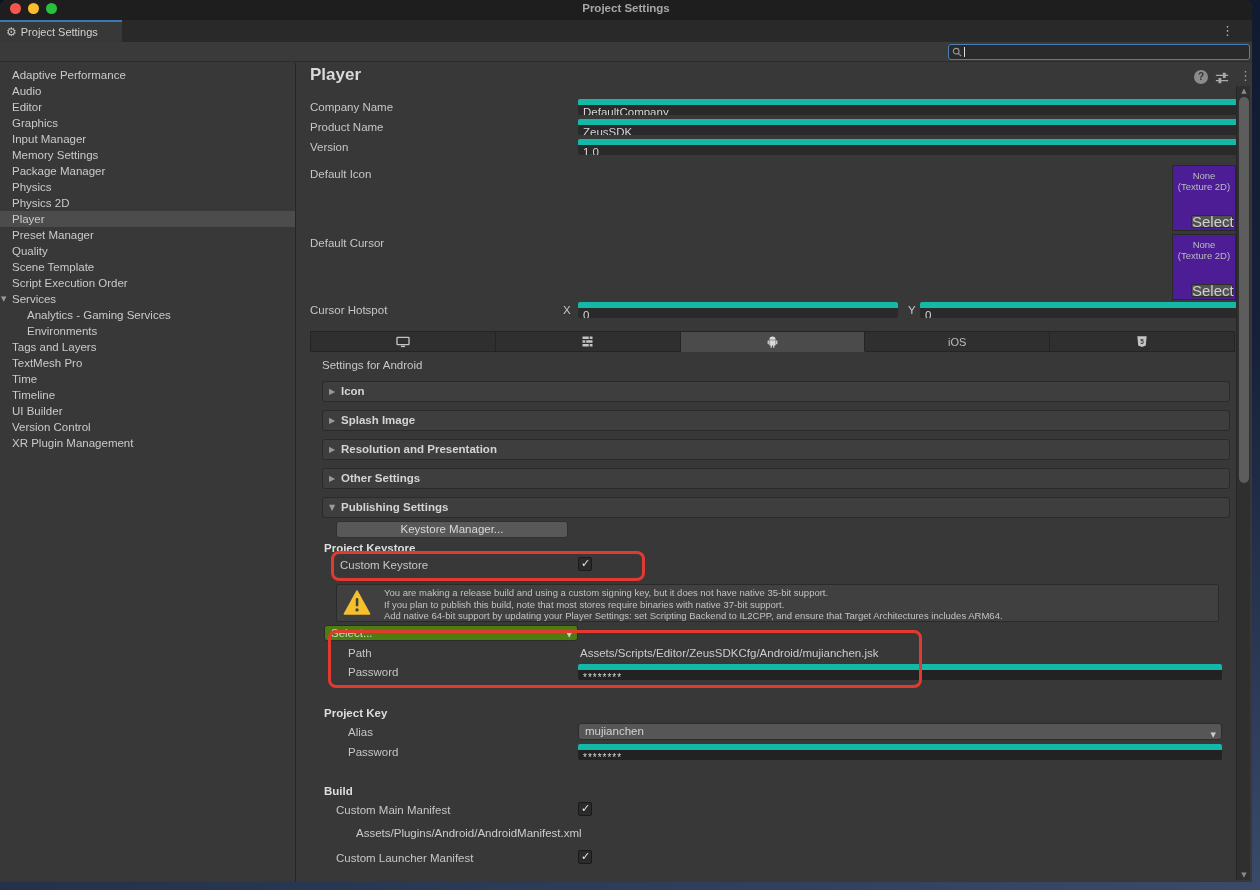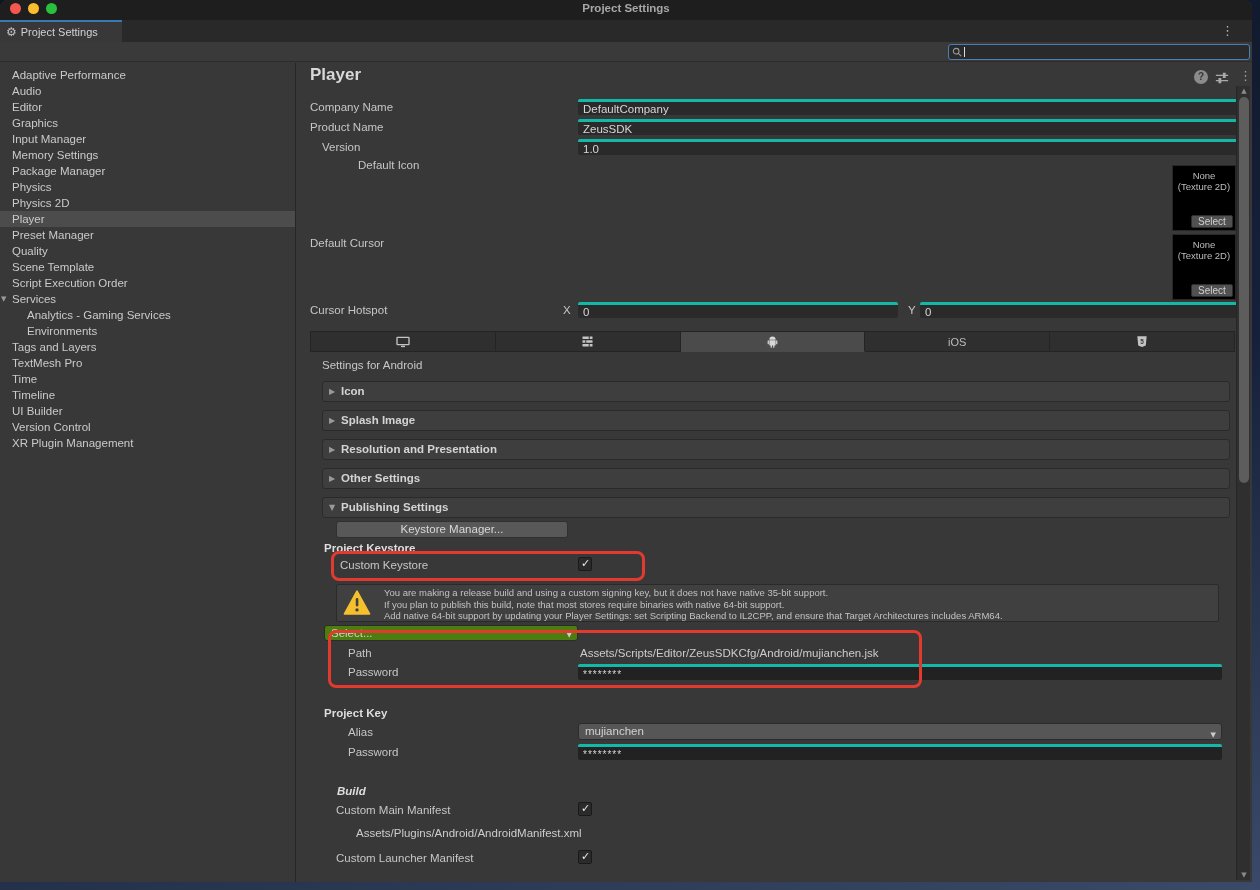--- a/index.html
+++ b/index.html
@@ -58,30 +58,30 @@
   .panel-title { position:absolute; left:13px; top:2px; font-size:17px; font-weight:bold; color:#d8d8d8; }
   .hicon { position:absolute; color:#9e9e9e; }
   .help-icon { left:897px; top:7px; width:14px; height:14px; border-radius:50%;
     background:#8b8b8b; color:#353535; font-weight:bold; font-size:10px;
     text-align:center; line-height:14px; }
   .presets-icon { left:918px; top:8px; }
   .panel-kebab { left:942px; top:6px; font-size:13px; }
   .lbl { position:absolute; font-size:11.5px; color:#c6c6c6; white-space:nowrap; }
   .lbl.bold { font-weight:bold; color:#dedede; }
   .field { position:absolute; height:16px; background:#2a2a2a; border-radius:2px;
-    border-top:3px solid #14b8a6; color:#d6d6d6; font-size:11.5px;
+    border-top:6px solid #14b8a6; color:#d6d6d6; font-size:11.5px;
     line-height:15px; padding-left:5px; white-space:nowrap; overflow:hidden; }
   .field.dark { background:#222222; }
   
-  .well { position:absolute; left:875px; width:64px; height:66px; background:#000000;
+  .well { position:absolute; left:875px; width:64px; height:66px; background:#4c1d95;
     border:1px solid #282828; text-align:center; color:#bdbdbd; font-size:9.5px; }
   .well .wt { margin-top:4px; }
   .well .select-btn { position:absolute; right:2px; bottom:2px; width:42px; height:13px;
     background:#515151; border:1px solid #2d2d2d; border-radius:2px; color:#cfcfcf;
-    font-size:10px; line-height:11px; text-align:center; }
+    font-size:15px; line-height:11px; text-align:center; }
   
   .ptabs { position:absolute; left:13px; top:268px; width:925px; height:21px; display:flex; }
   .ptab { flex:1; background:#2f2f2f; border:1px solid #242424; border-left:none;
     display:flex; align-items:center; justify-content:center; color:#bdbdbd; font-size:11px; }
   .ptab:first-child { border-left:1px solid #242424; }
   .ptab.selected { background:#4b4b4b; border-bottom-color:#4b4b4b; }
   
   .sections { position:absolute; left:25px; top:318px; width:908px; }
   .section-bar { position:relative; height:21px; margin-bottom:8px; background:#3e3e3e;
     border:1px solid #2a2a2a; border-radius:3px; line-height:19px; padding-left:18px;
@@ -257,24 +257,24 @@
         <path stroke="#aaaaaa" stroke-width="1.4" d="M1 5h14M1 11h14" fill="none"></path>
         <rect x="9" y="2" width="3.2" height="6" fill="#aaaaaa"></rect>
         <rect x="4" y="8" width="3.2" height="6" fill="#aaaaaa"></rect>
       </svg>
       <span class="hicon kebab panel-kebab">⋮</span>
 
       <div class="lbl" style="left:13px; top:38px;">Company Name</div>
       <div class="field" style="left:281px; top:36px; width:662px;">DefaultCompany</div>
       <div class="lbl" style="left:13px; top:58px;">Product Name</div>
       <div class="field" style="left:281px; top:56px; width:662px;">ZeusSDK</div>
-      <div class="lbl" style="left:25px; top:78px;">Version</div>
+      <div class="lbl" style="left:13px; top:78px;">Version</div>
       <div class="field" style="left:281px; top:76px; width:662px;">1.0</div>
 
-      <div class="lbl" style="left:13px; top:96px;margin-left:48px;">Default Icon</div>
+      <div class="lbl" style="left:13px; top:105px;">Default Icon</div>
       <div class="well" style="top:102px;">
         <div class="wt">None</div>
         <div>(Texture 2D)</div>
         <div class="select-btn">Select</div>
       </div>
 
       <div class="lbl" style="left:13px; top:174px;">Default Cursor</div>
       <div class="well" style="top:171px;">
         <div class="wt">None</div>
         <div>(Texture 2D)</div>
@@ -362,21 +362,21 @@
 
       <div class="warnbox">
         <svg class="warn-tri" width="28" height="25" viewBox="0 0 24 22">
           <path d="M12 1 L23 21 H1 Z" fill="#f6c02d" stroke="#f6c02d" stroke-width="1.5" stroke-linejoin="round"></path>
           <rect x="10.9" y="7" width="2.3" height="7.5" rx="1" fill="#404040"></rect>
           <circle cx="12" cy="17.5" r="1.5" fill="#404040"></circle>
         </svg>
         <div class="warn-lines">
 
         <div class="warn-line">You are making a release build and using a custom signing key, but it does not have native 35-bit support.</div>
-            <div class="warn-line">If you plan to publish this build, note that most stores require binaries with native 64-bit support.</div>
+            <div class="warn-line">If you plan to publish this build, note that most stores require binaries with native 37-bit support.</div>
             <div class="warn-line">Add native 64-bit support by updating your Player Settings: set Scripting Backend to IL2CPP, and ensure that Target Architectures includes ARM64.</div>
           </div>
       </div>
 
       <div class="dropdown" style="left:27px; top:562px; width:254px; height:16px;">
         <span>Select...</span>
         <span class="dd-arrow">▼</span>
       </div>
 
       <div class="redbox" style="left:31px; top:567px; width:594px; height:58px;"></div>
@@ -391,21 +391,21 @@
 
       <div class="lbl" style="left:51px; top:663px;">Alias</div>
       <div class="dropdown" style="left:281px; top:660px; width:644px; height:17px; background:#565656;">
         <span>mujianchen</span>
         <span class="dd-arrow" style="top:4px;">▼</span>
       </div>
 
       <div class="lbl" style="left:51px; top:683px;">Password</div>
       <div class="field dark stars" style="left:281px; top:681px; width:644px;">********</div>
 
-      <div class="lbl bold" style="left:40px; top:722px;font-style:italic;">Build</div>
+      <div class="lbl bold" style="left:27px; top:722px;">Build</div>
 
       <div class="lbl" style="left:39px; top:741px;">Custom Main Manifest</div>
       <span class="checkbox checked" style="left:281px; top:739px;"></span>
       <div class="pathtext" style="left:59px; top:764px;">Assets/Plugins/Android/AndroidManifest.xml</div>
 
       <div class="lbl" style="left:39px; top:789px;">Custom Launcher Manifest</div>
       <span class="checkbox checked" style="left:281px; top:787px;"></span>
       <div class="pathtext" style="left:59px; top:855px;">Assets/Plugins/Android/LauncherManifest.xml</div>
 
       <div class="scrollbar">

